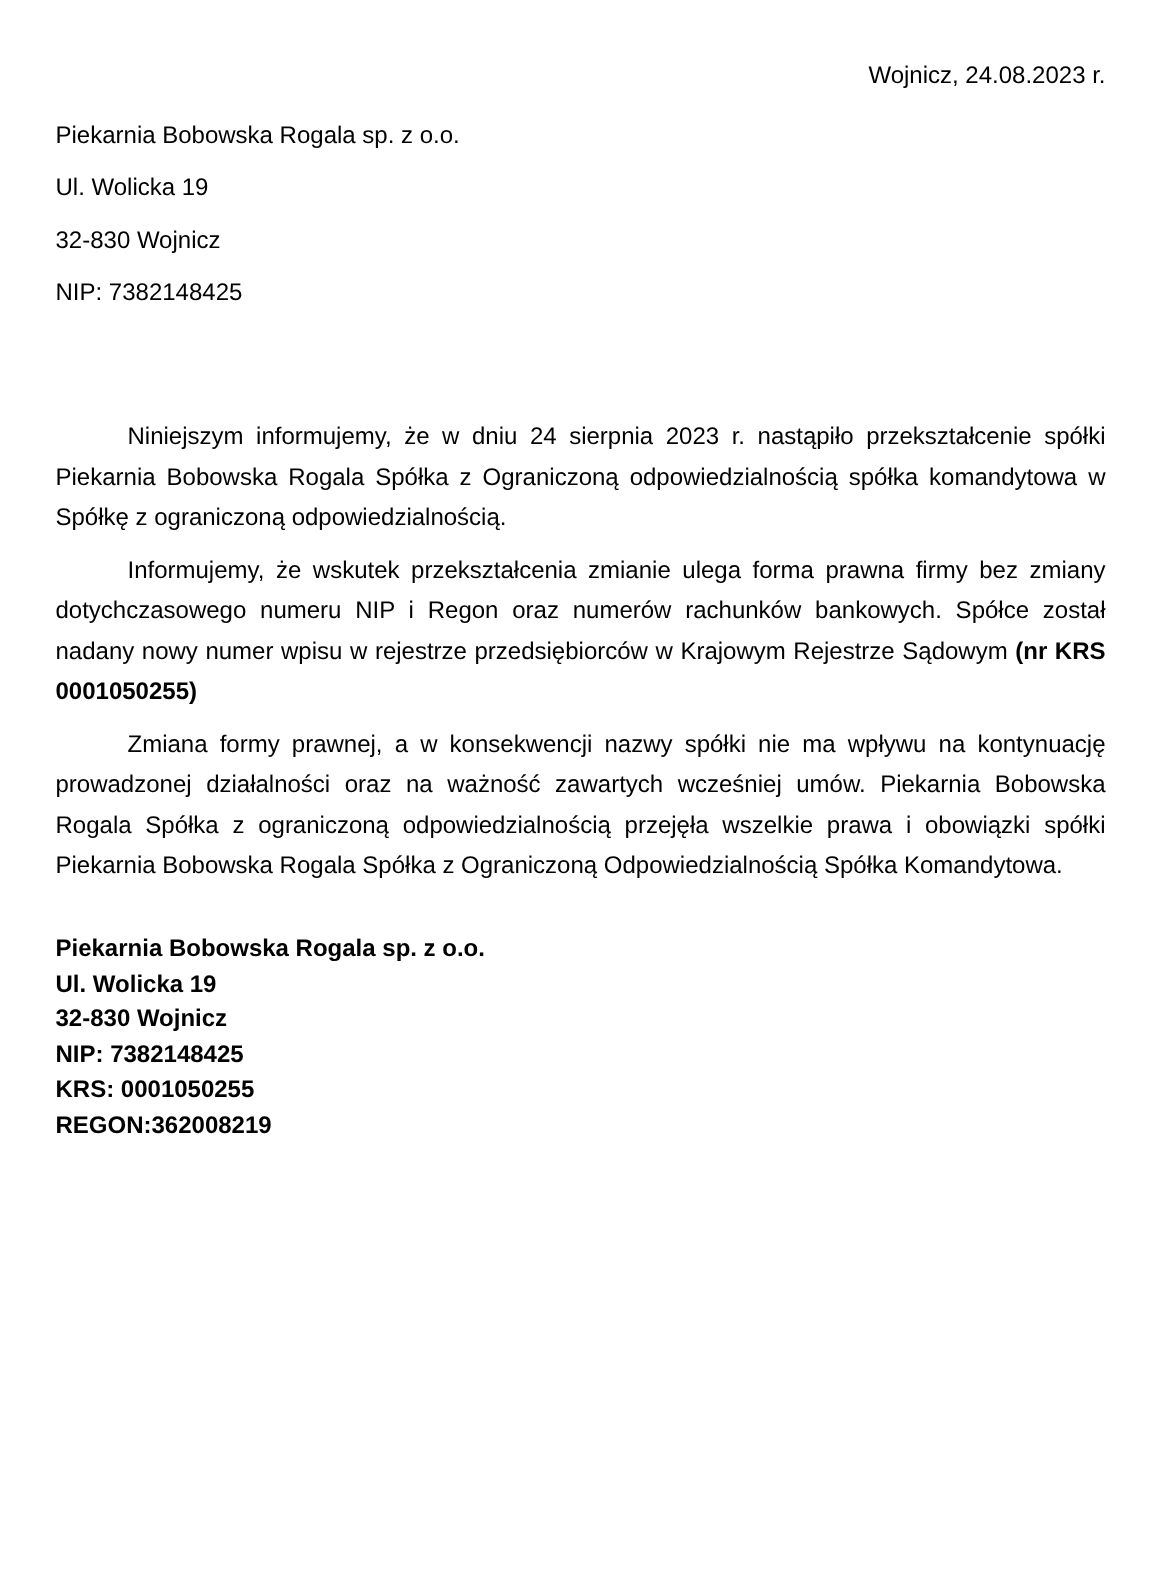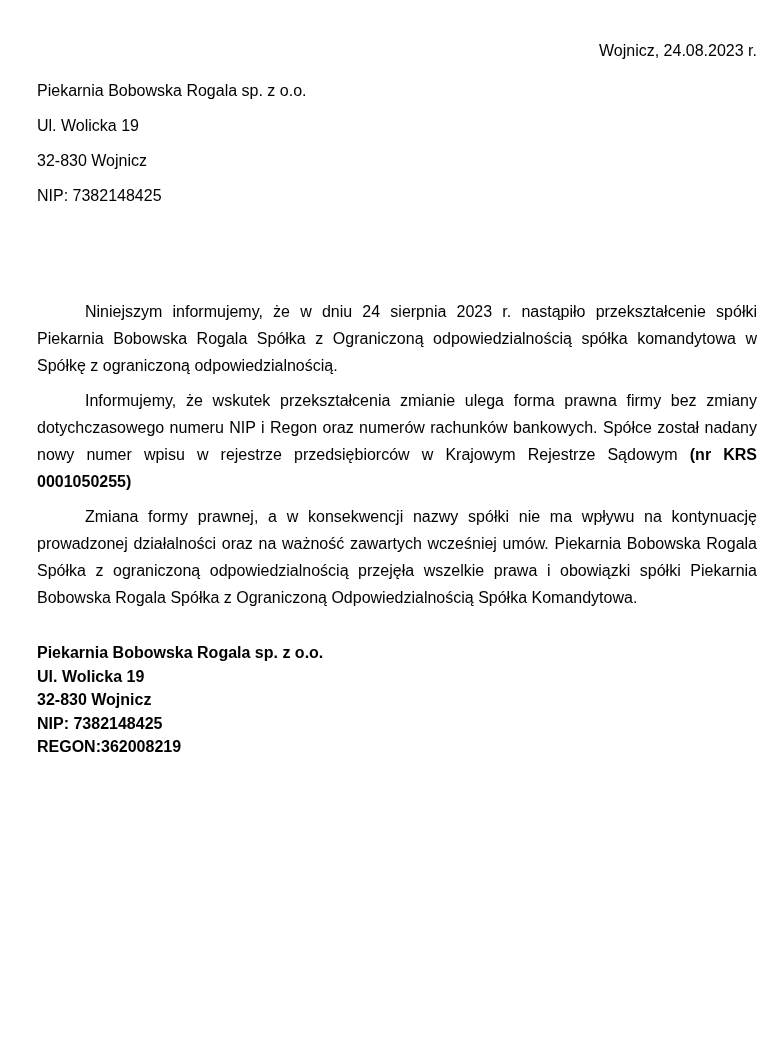--- a/index.html
+++ b/index.html
@@ -9,36 +9,36 @@
   }
   .page {
     position: relative;
     box-sizing: border-box;
     width: 781px;
     height: 1048px;
     background: #ffffff;
     color: #000000;
     font-family: "Liberation Sans", sans-serif;
     font-size: 16px;
-    padding: 40px 24px 0 37px;
+    padding: 40px 44px 0 37px;
     overflow: hidden;
   }
   .dateline {
     text-align: right;
     line-height: 22px;
     white-space: nowrap;
   }
   .sender-block {
     margin-top: 11px;
   }
   .sender-block .addr-line {
     line-height: 35px;
   }
   .letter-body {
-    margin-top: 85px;
+    margin-top: 65px;
   }
   .para {
     margin: 0 0 8px 0;
     text-align: justify;
     text-indent: 48px;
     line-height: 27px;
   }
   .bold {
     font-weight: 700;
   }
@@ -71,16 +71,17 @@
 
     <p class="para">Zmiana formy prawnej, a w konsekwencji nazwy spółki nie ma wpływu na kontynuację prowadzonej działalności oraz na ważność zawartych wcześniej umów. Piekarnia Bobowska Rogala Spółka z ograniczoną odpowiedzialnością przejęła wszelkie prawa i obowiązki spółki Piekarnia Bobowska Rogala Spółka z Ograniczoną Odpowiedzialnością Spółka Komandytowa.</p>
 
   </div>
 
   <div class="company-details">
     <div class="detail-line">Piekarnia Bobowska Rogala sp. z o.o.</div>
     <div class="detail-line">Ul. Wolicka 19</div>
     <div class="detail-line">32-830 Wojnicz</div>
     <div class="detail-line">NIP: 7382148425</div>
+    <div class="detail-line">KRS: 0001050255</div>
     <div class="detail-line">REGON:362008219</div>
   </div>
 
 </div>
 
 </body></html>

